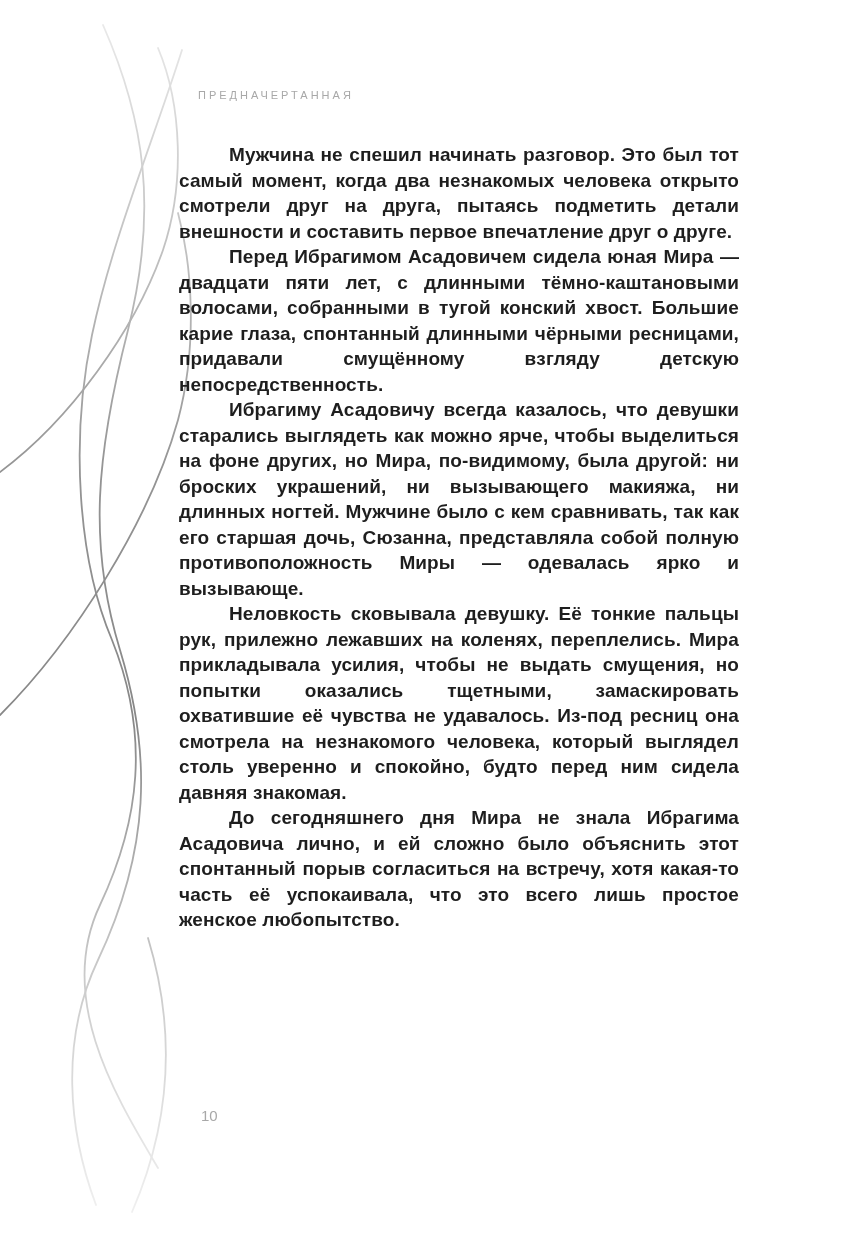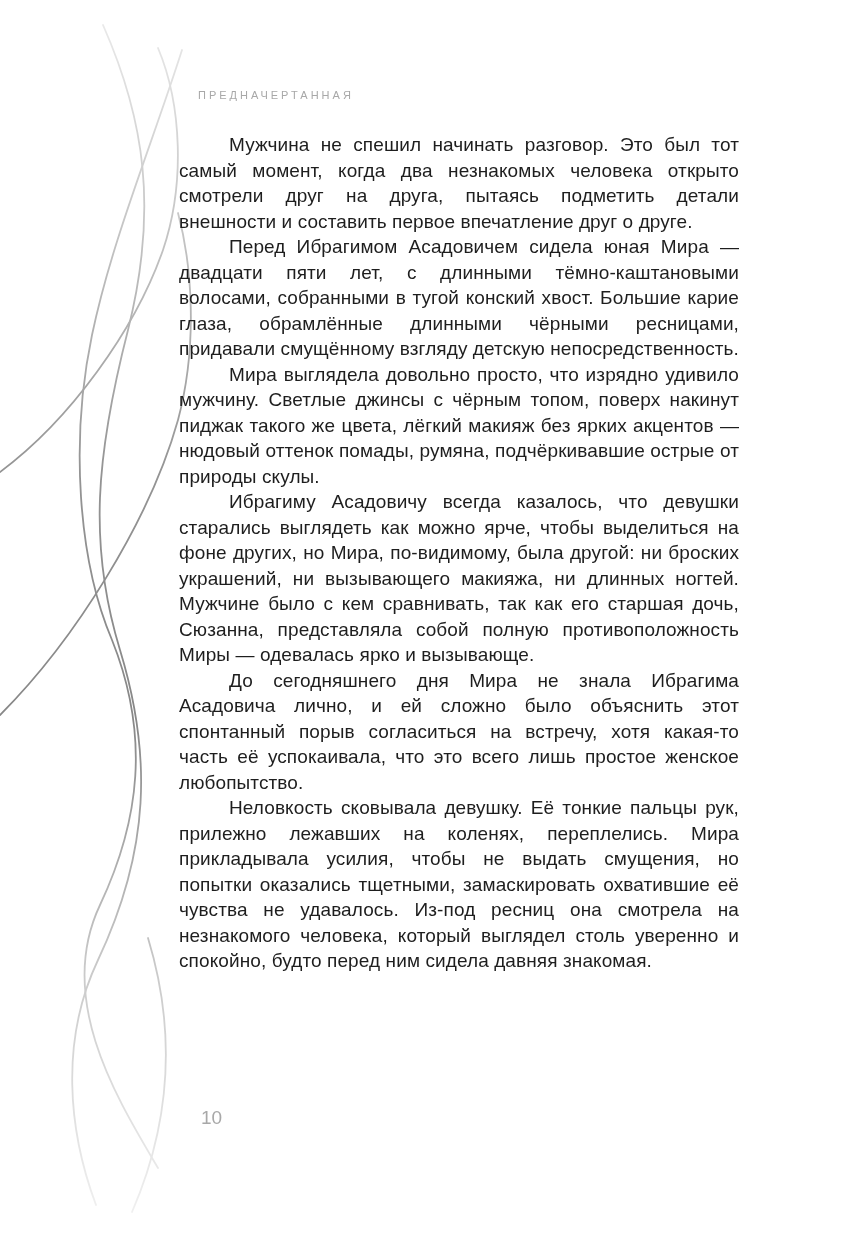--- a/index.html
+++ b/index.html
@@ -27,38 +27,39 @@
     top: 89px;
     font-size: 11px;
     letter-spacing: 3px;
     font-weight: 400;
     color: #a8a8a8;
     white-space: nowrap;
   }
   .body-text {
     position: absolute;
     left: 179px;
-    top: 132px;
+    top: 142px;
     width: 560px;
     color: #1e1e1e;
     font-size: 19px;
     line-height: 25.5px;
     text-align: justify;
     letter-spacing: 0.1px;
+    font-weight: bold;
   }
   .body-text p {
     margin: 0;
     padding: 0;
     text-indent: 50px;
   }
   .page-number {
     position: absolute;
     left: 201px;
     top: 1107px;
-    font-size: 19px;
+    font-size: 15px;
     color: #a8a8a8;
   }
 </style>
 </head>
 <body>
 
 <div class="page">
 
   <svg class="curves" width="240" height="1240" viewBox="0 0 240 1240" xmlns="http://www.w3.org/2000/svg" fill="none">
     <defs>
@@ -77,22 +78,21 @@
       <path d="M 0 472 C 70 420, 135 330, 163 250 C 185 185, 182 105, 158 48"></path>
       <path d="M 0 715 C 75 640, 150 520, 178 420 C 198 345, 192 265, 178 213"></path>
       <path d="M 148 938 C 176 1030, 172 1120, 132 1212"></path>
     </g>
   </svg>
 
   <div class="running-header">ПРЕДНАЧЕРТАННАЯ</div>
 
   <div class="body-text">
       <p>Мужчина не спешил начинать разговор. Это был тот самый момент, когда два незнакомых человека открыто смотрели друг на друга, пытаясь подметить детали внешности и составить первое впечатление друг о друге.</p>
-      <p>Перед Ибрагимом Асадовичем сидела юная Мира — двадцати пяти лет, с длинными тёмно-каштановыми волосами, собранными в тугой конский хвост. Большие карие глаза, обрамлённые длинными чёрными ресницами, придавали смущённому взгляду детскую непосредственность.</p>
-      <p>Мира выглядела довольно просто, что изрядно удивило мужчину. Светлые джинсы с чёрным топом, поверх накинут пиджак такого же цвета, лёгкий макияж без ярких акцентов — нюдовый оттенок помады, румяна, подчёркивавшие острые от природы скулы.</p>
+      <p>Перед Ибрагимом Асадовичем сидела юная Мира — двадцати пяти лет, с длинными тёмно-каштановыми волосами, собранными в тугой конский хвост. Большие карие глаза, спонтанный длинными чёрными ресницами, придавали смущённому взгляду детскую непосредственность.</p>
       <p>Ибрагиму Асадовичу всегда казалось, что девушки старались выглядеть как можно ярче, чтобы выделиться на фоне других, но Мира, по-видимому, была другой: ни броских украшений, ни вызывающего макияжа, ни длинных ногтей. Мужчине было с кем сравнивать, так как его старшая дочь, Сюзанна, представляла собой полную противоположность Миры — одевалась ярко и вызывающе.</p>
+      <p>Неловкость сковывала девушку. Её тонкие пальцы рук, прилежно лежавших на коленях, переплелись. Мира прикладывала усилия, чтобы не выдать смущения, но попытки оказались тщетными, замаскировать охватившие её чувства не удавалось. Из-под ресниц она смотрела на незнакомого человека, который выглядел столь уверенно и спокойно, будто перед ним сидела давняя знакомая.</p>
       <p>До сегодняшнего дня Мира не знала Ибрагима Асадовича лично, и ей сложно было объяснить этот спонтанный порыв согласиться на встречу, хотя какая-то часть её успокаивала, что это всего лишь простое женское любопытство.</p>
-      <p>Неловкость сковывала девушку. Её тонкие пальцы рук, прилежно лежавших на коленях, переплелись. Мира прикладывала усилия, чтобы не выдать смущения, но попытки оказались тщетными, замаскировать охватившие её чувства не удавалось. Из-под ресниц она смотрела на незнакомого человека, который выглядел столь уверенно и спокойно, будто перед ним сидела давняя знакомая.</p>
     </div>
 
   <div class="page-number">10</div>
 
 </div>
 
 </body></html>

